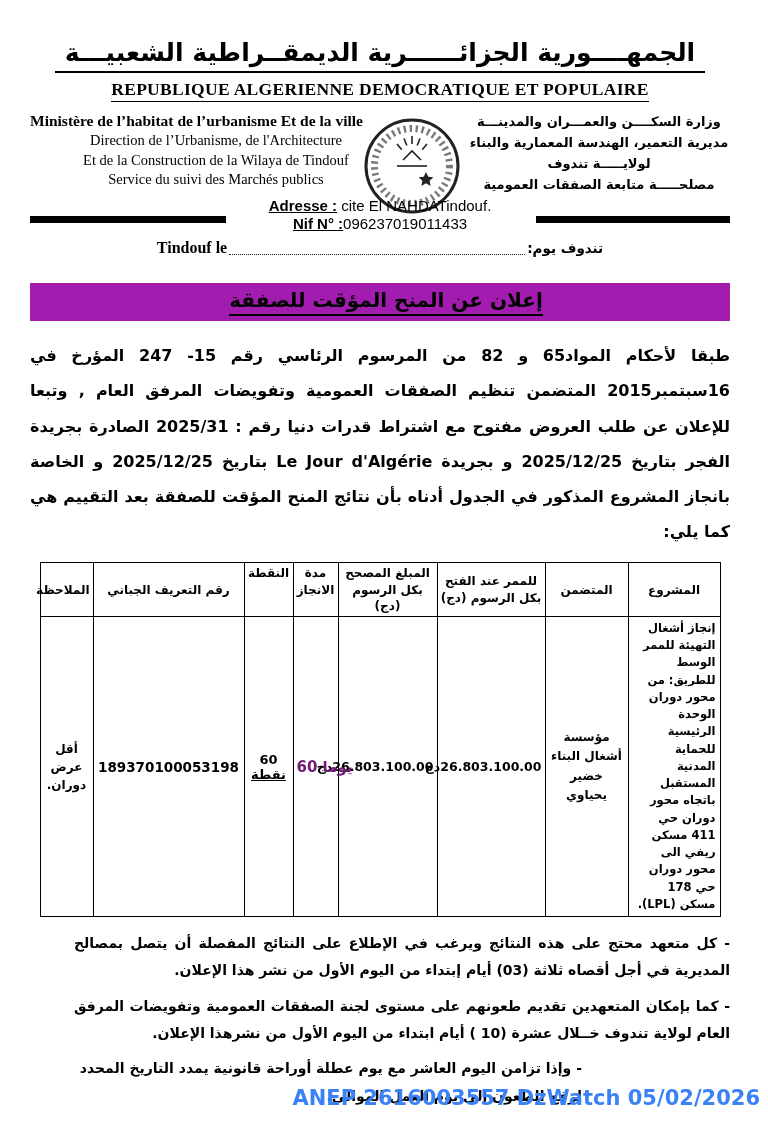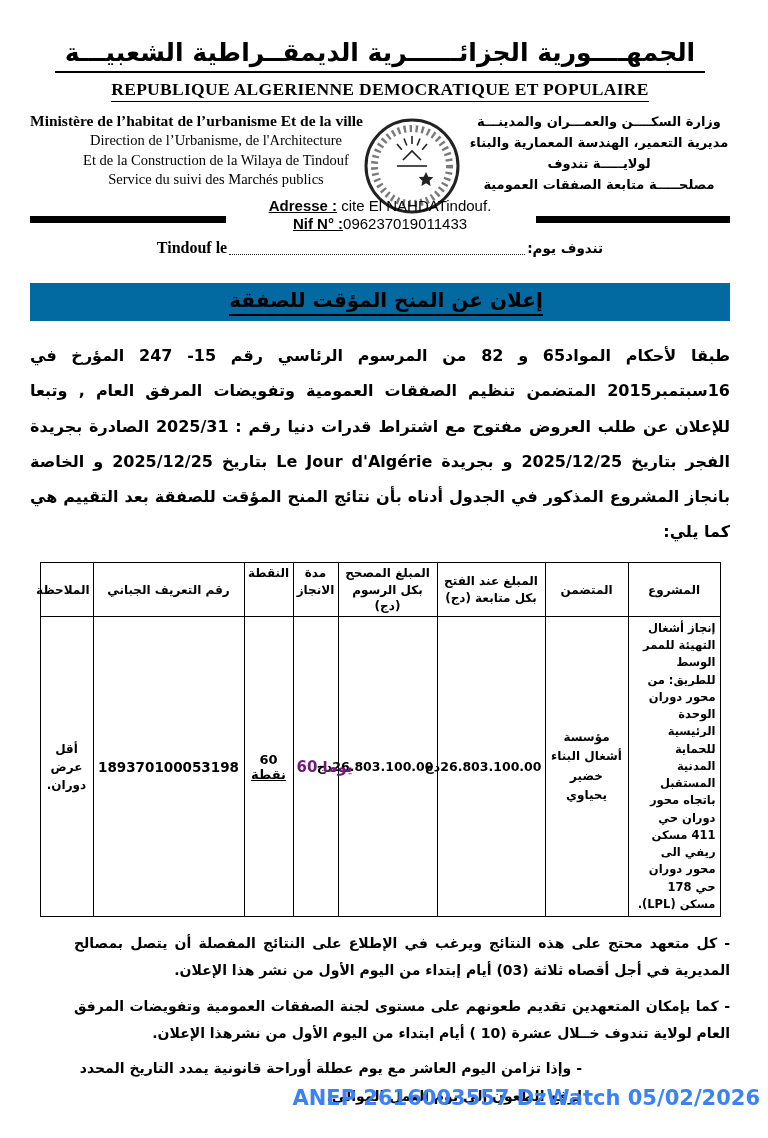--- a/index.html
+++ b/index.html
@@ -30,21 +30,21 @@
   .bar { position: absolute; top: 1px; height: 7px; background: #000; }
   .bar.left { left: 0; width: 196px; }
   .bar.right { right: 0; width: 194px; }
   .nif-text { text-align: center; font-size: 15px; font-family: "Liberation Sans", sans-serif; position: relative; z-index: 1; }
   .tindouf-row { display: flex; align-items: center; justify-content: center; margin-top: 2px; }
   .t-fr { font-weight: bold; font-family: "Liberation Serif", serif; font-size: 16px; }
   .t-dots { width: 296px; border-bottom: 1.6px dotted #222; height: 13px; margin: 0 2px; }
   .t-ar { font-weight: bold; direction: rtl; font-size: 13.5px; }
 
   
-  .band { margin-top: 26px; background: #0369a1; height: 38px; display: flex; align-items: center; justify-content: center; padding-left: 12px; }
+  .band { margin-top: 26px; background: #a21caf; height: 38px; display: flex; align-items: center; justify-content: center; padding-left: 12px; }
   .band span { direction: rtl; font-weight: bold; font-size: 20px; border-bottom: 2px solid #000; padding-bottom: 2px; }
 
   
   .intro { direction: rtl; text-align: justify; font-weight: bold; font-size: 16px; line-height: 2.2; margin-top: 17px; }
 
   
   table.tbl { width: 680px; margin: 13px auto 0; border-collapse: collapse; direction: rtl; table-layout: fixed; }
   .tbl th, .tbl td { border: 1.3px solid #000; font-weight: bold; text-align: center; vertical-align: middle; padding: 2px 3px; }
   .tbl th { font-size: 12px; height: 42px; line-height: 1.35; }
   .tbl th.v-top { vertical-align: top; }
@@ -146,21 +146,21 @@
         <col style="width:99px">
       <col style="width:45px">
         <col style="width:49px">
         <col style="width:151px">
         <col style="width:53px">
     </colgroup>
     <thead>
       <tr>
         <th>المشروع</th>
         <th>المتضمن</th>
-        <th>المبلغ عند الفتح بكل متابعة (دج)</th>
+        <th>للممر عند الفتح بكل الرسوم (دج)</th>
         <th>المبلغ المصحح بكل الرسوم (دج)</th>
         <th class="v-top">مدة الانجاز</th>
         <th class="v-top">النقطة</th>
         <th>رقم التعريف الجباني</th>
         <th>الملاحظة</th>
       </tr>
     </thead>
     <tbody>
       <tr>
         <td class="c-project">إنجاز أشغال التهيئة للممر الوسط للطريق: من محور دوران الوحدة الرئيسية للحماية المدنية المستقبل باتجاه محور دوران حي 411 مسكن ريفي الى محور دوران حي 178 مسكن (LPL).</td>

